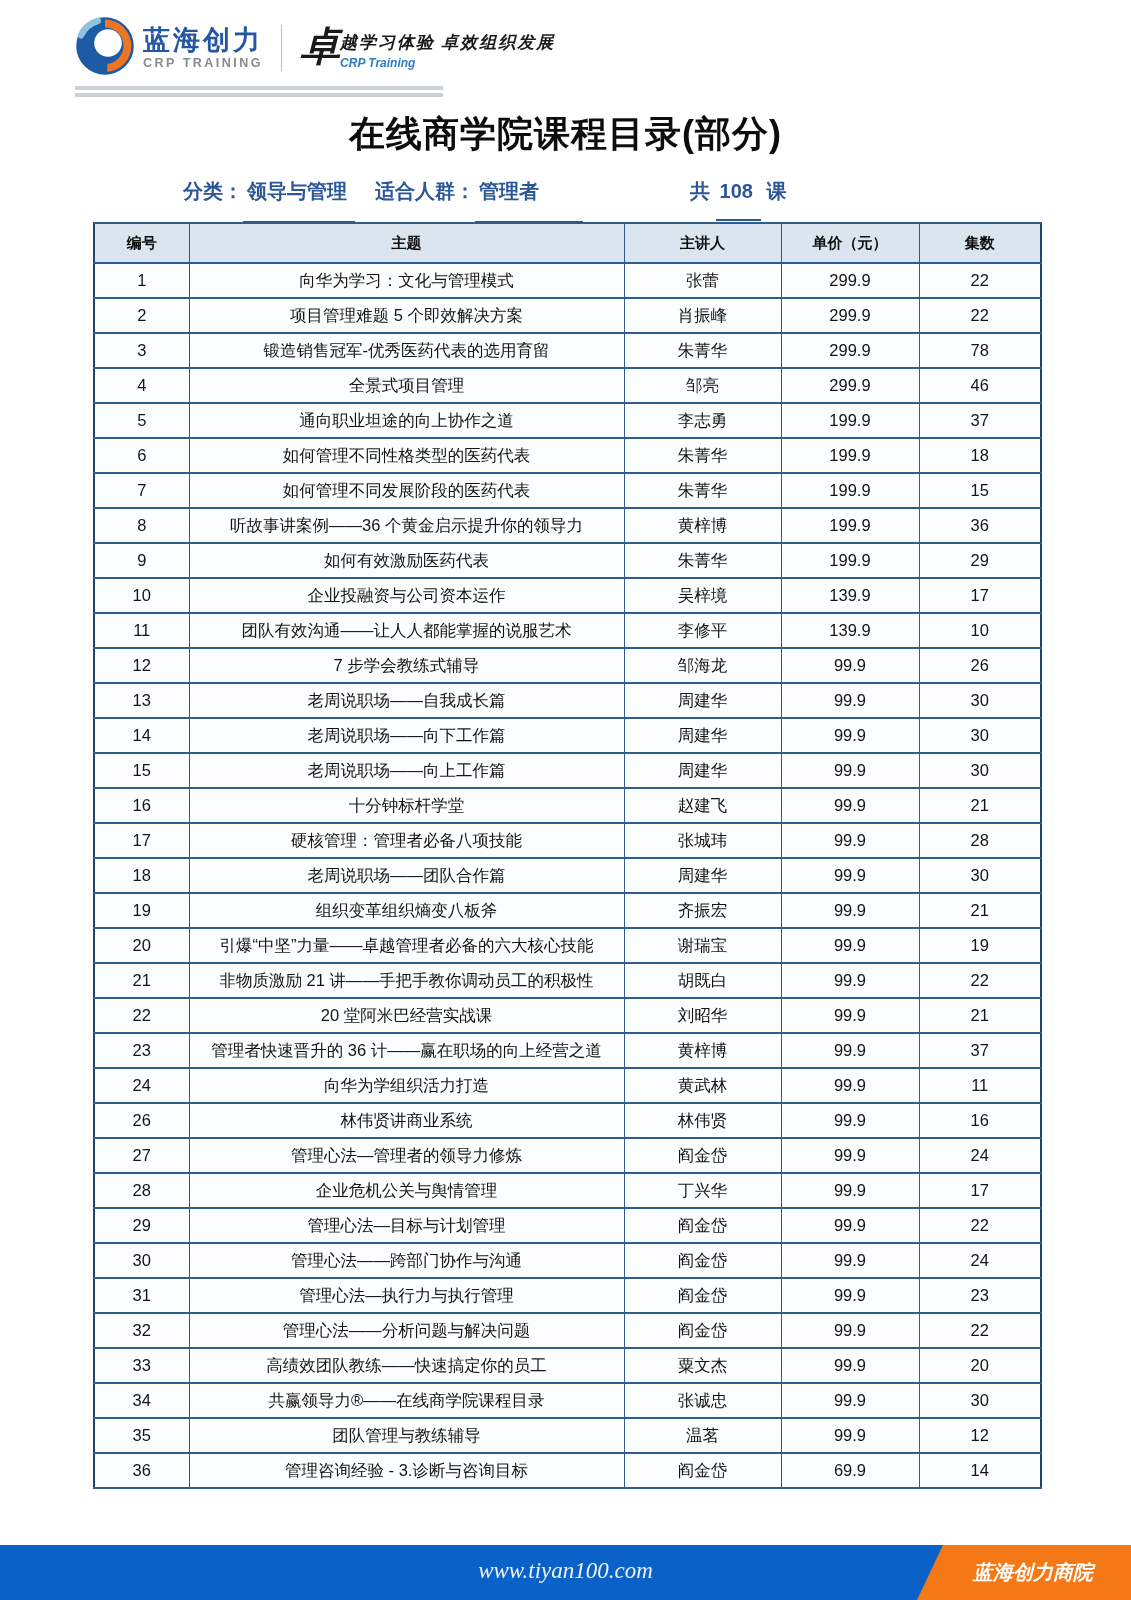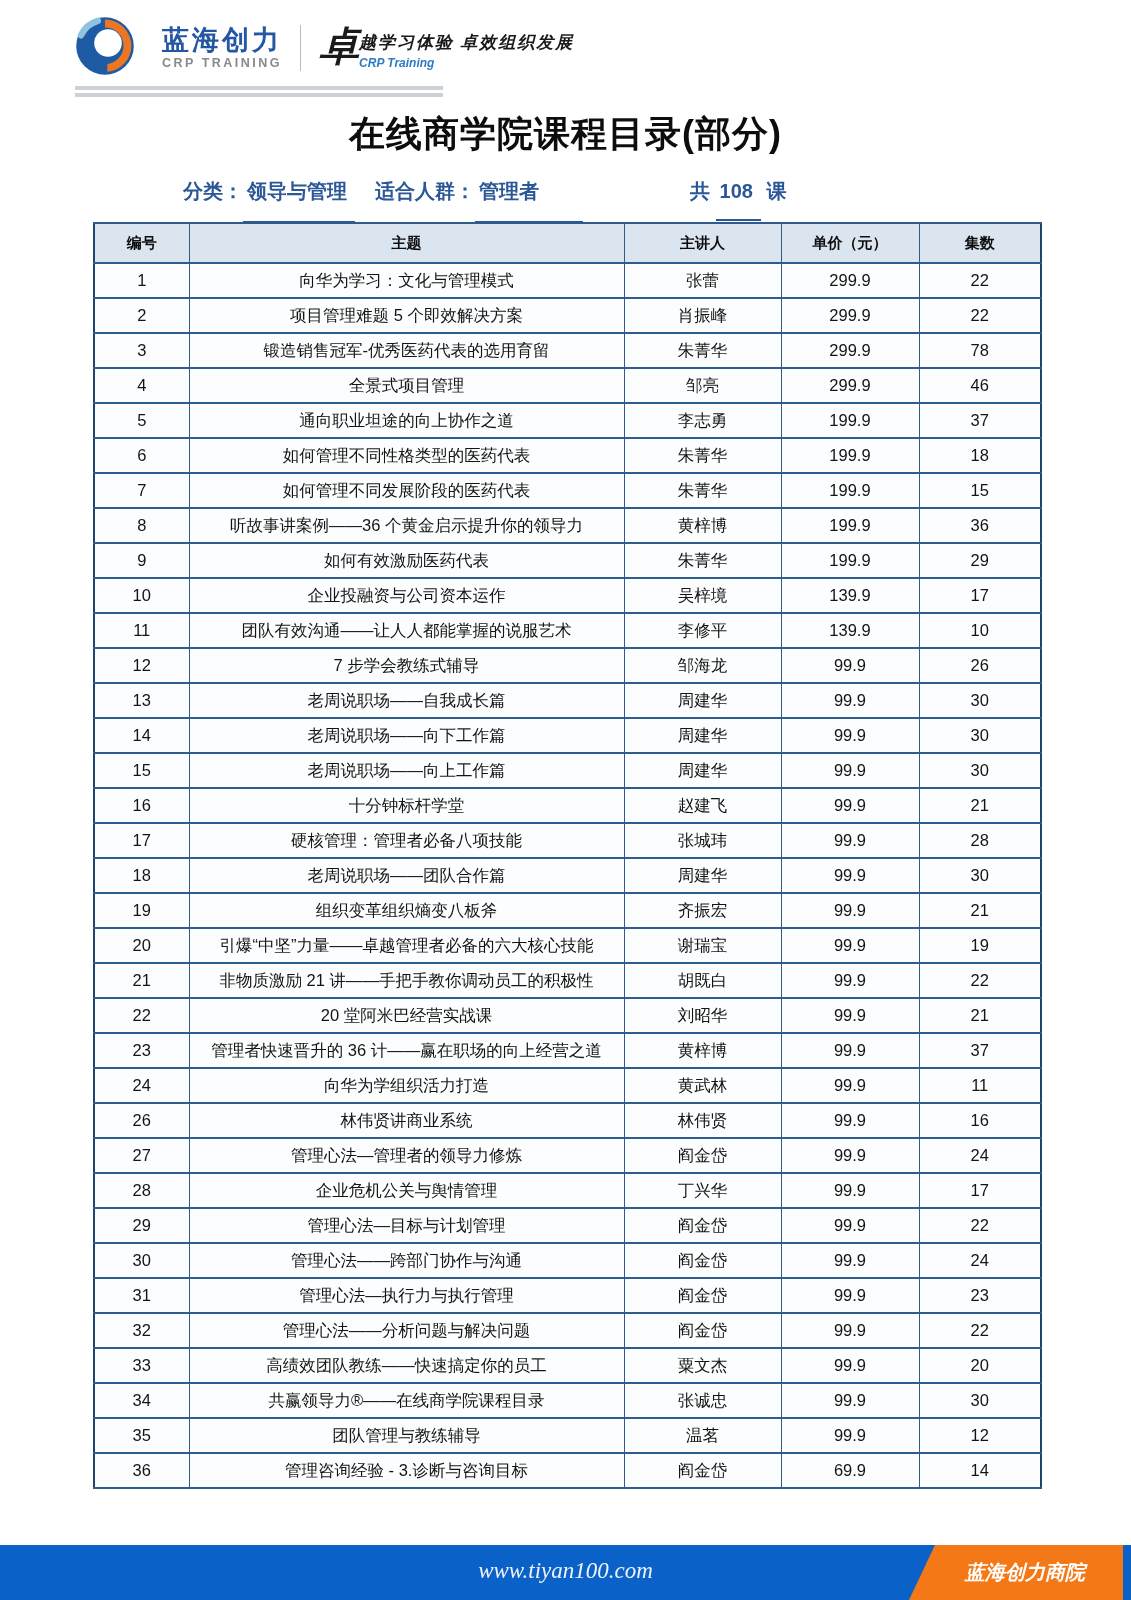--- a/index.html
+++ b/index.html
@@ -8,21 +8,21 @@
     position: relative;
     width: 1131px; height: 1600px;
     background: #ffffff;
     font-family: "Liberation Sans", sans-serif;
     overflow: hidden;
   }
 
   
   .letterhead { position:absolute; top:16px; left:75px; display:flex; align-items:center; }
   .logo-svg { width:60px; height:60px; }
-  .brand-text { margin-left:27px; }
+  .brand-text { margin-left:8px; }
   .brand-cn { font-size:27px; font-weight:bold; color:#2456a4; letter-spacing:3px; line-height:1.05; }
   .brand-en { font-size:12.5px; color:#86898d; letter-spacing:2.5px; font-weight:bold; margin-top:2px; }
   .head-divider { width:1px; height:46px; background:#b9bcc0; margin:0 18px; }
   .tagline { display:flex; align-items:flex-start; }
   .tagline-lead { font-size:40px; font-weight:bold; font-style:italic; color:#1a1a1a; line-height:1;
                   font-family:"Liberation Serif", serif; }
   .tagline-right { margin-left:0; margin-top:4px; }
   .tagline-main { font-size:17px; font-weight:bold; font-style:italic; color:#1a1a1a; letter-spacing:2px;
                   font-family:"Liberation Serif", serif; }
   .tagline-sub { font-size:12px; font-weight:bold; font-style:italic; color:#2e7bc4; margin-top:2px; }
@@ -71,21 +71,21 @@
     position:absolute; left:75px; top:14px;
     color:#f4f7fb; font-size:21px; font-weight:bold; font-style:italic; letter-spacing:2px;
     font-family:"Liberation Serif", serif;
   }
   .footer-center {
     position:absolute; left:0; width:100%; top:13px; text-align:center;
     color:#eef3f9; font-size:23px; font-style:italic;
     font-family:"Liberation Serif", serif;
   }
   .footer-orange {
-    position:absolute; right:8px; top:0; height:55px; width:214px;
+    position:absolute; right:0; top:0; height:55px; width:214px;
     background:#f47916;
     clip-path: polygon(26px 0, 100% 0, 100% 100%, 0 100%);
     display:flex; align-items:center; justify-content:center;
   }
   .footer-right-text { color:#ffffff; font-size:20px; font-weight:bold; font-style:italic;
     padding-left:18px; font-family:"Liberation Serif", serif; }
 </style>
 </head>
 <body>
 

